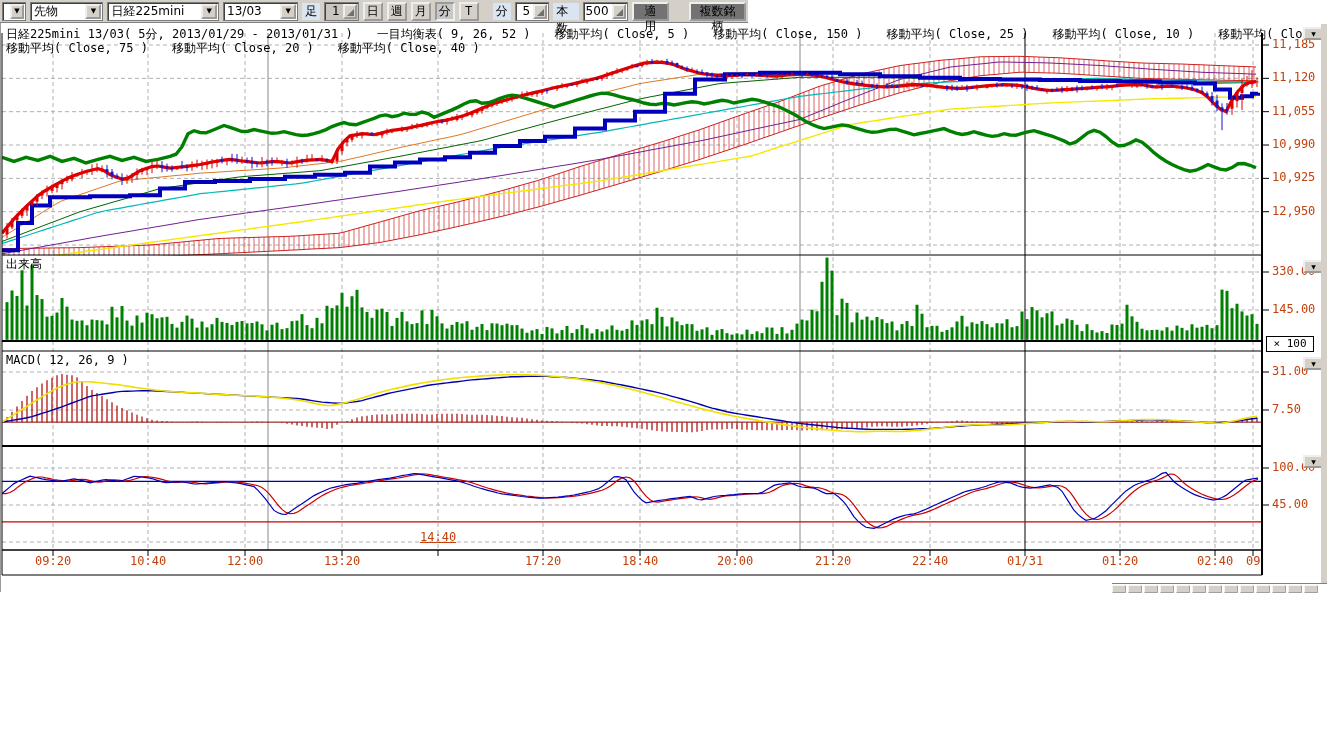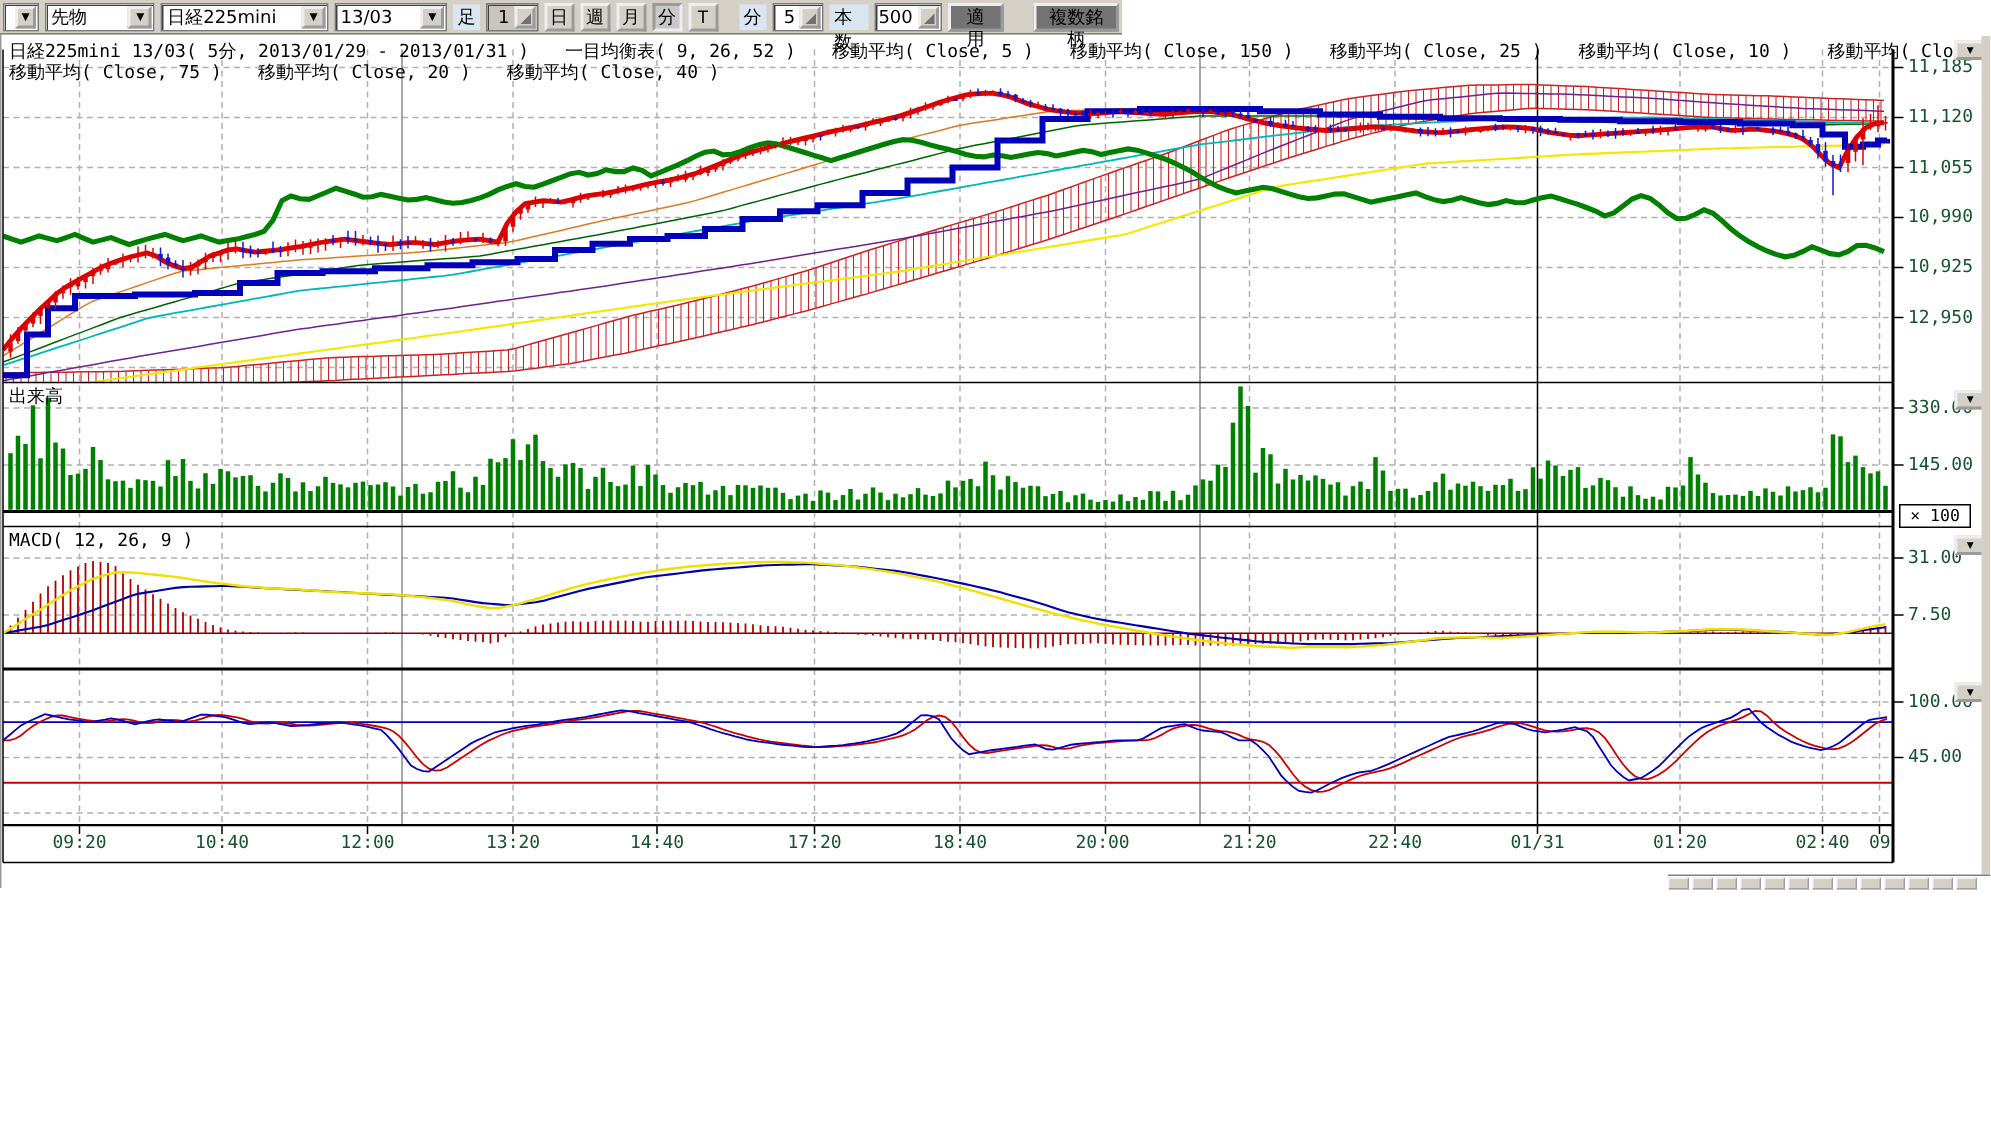--- a/index.html
+++ b/index.html
@@ -25,21 +25,21 @@
                  border-left:7px solid transparent;border-bottom:7px solid #707070;}
   .pbtn{height:19px;min-width:20px;background:#d4d0c8;border:2px outset #eee;
         font-size:12px;text-align:center;line-height:15px;padding:0 2px;box-sizing:border-box;}
   .pbtn.pressed{border-style:inset;background:#c8c8c8;}
   .cbtn{height:19px;background:#737373;border:2px outset #eee;font-size:12px;
         line-height:15px;padding:0 7px;box-sizing:border-box;}
   
   #chart-wrap{position:absolute;left:0;top:0;width:1327px;height:600px;}
   #chart-svg{position:absolute;left:0;top:0;}
   .ctext{position:absolute;font-family:"DejaVu Sans Mono","Liberation Mono",monospace;
-         font-size:12px;white-space:nowrap;color:#14532d;}
+         font-size:12px;white-space:nowrap;color:#c2410c;}
   .legendrow{position:absolute;display:flex;gap:24px;font-family:"DejaVu Sans Mono",monospace;
              font-size:12px;white-space:nowrap;}
   .panlab{position:absolute;font-family:"DejaVu Sans Mono",monospace;font-size:12px;}
   .axbtn{position:absolute;left:1303px;width:21px;height:13px;background:#d4d0c8;
          border:2px outset #eee;box-sizing:border-box;display:flex;align-items:center;
          justify-content:center;font-size:6px;color:#000;}
   #mult-box{position:absolute;left:1266px;top:336px;width:46px;height:14px;border:1px solid #000;
             font-family:"DejaVu Sans Mono",monospace;font-size:11px;text-align:center;line-height:13px;}
   #right-strip{position:absolute;left:1321px;top:24px;width:6px;height:559px;background:#d4d0c8;}
   #left-edge{position:absolute;left:0;top:0;width:1px;height:592px;background:#9a9a9a;}
@@ -1427,21 +1427,21 @@
       <div class="ctext" style="left: 1272px; top: 264px;">330.00</div>
       <div class="ctext" style="left: 1272px; top: 302px;">145.00</div>
       <div class="ctext" style="left: 1272px; top: 364px;">31.00</div>
       <div class="ctext" style="left: 1272px; top: 402px;">7.50</div>
       <div class="ctext" style="left: 1272px; top: 460px;">100.00</div>
       <div class="ctext" style="left: 1272px; top: 497px;">45.00</div>
       <div class="ctext" style="left: 35px; top: 554px;">09:20</div>
       <div class="ctext" style="left: 130px; top: 554px;">10:40</div>
       <div class="ctext" style="left: 227px; top: 554px;">12:00</div>
       <div class="ctext" style="left: 324px; top: 554px;">13:20</div>
-      <div class="ctext" style="left: 420px; top: 554px;">14:40</div>
+      <div class="ctext" style="left: 420px; top: 530px; text-decoration: underline;">14:40</div>
       <div class="ctext" style="left: 525px; top: 554px;">17:20</div>
       <div class="ctext" style="left: 622px; top: 554px;">18:40</div>
       <div class="ctext" style="left: 717px; top: 554px;">20:00</div>
       <div class="ctext" style="left: 815px; top: 554px;">21:20</div>
       <div class="ctext" style="left: 912px; top: 554px;">22:40</div>
       <div class="ctext" style="left: 1007px; top: 554px;">01/31</div>
       <div class="ctext" style="left: 1102px; top: 554px;">01:20</div>
       <div class="ctext" style="left: 1197px; top: 554px;">02:40</div>
       <div class="ctext" style="left: 1246px; top: 554px;">09</div>
     </div>

